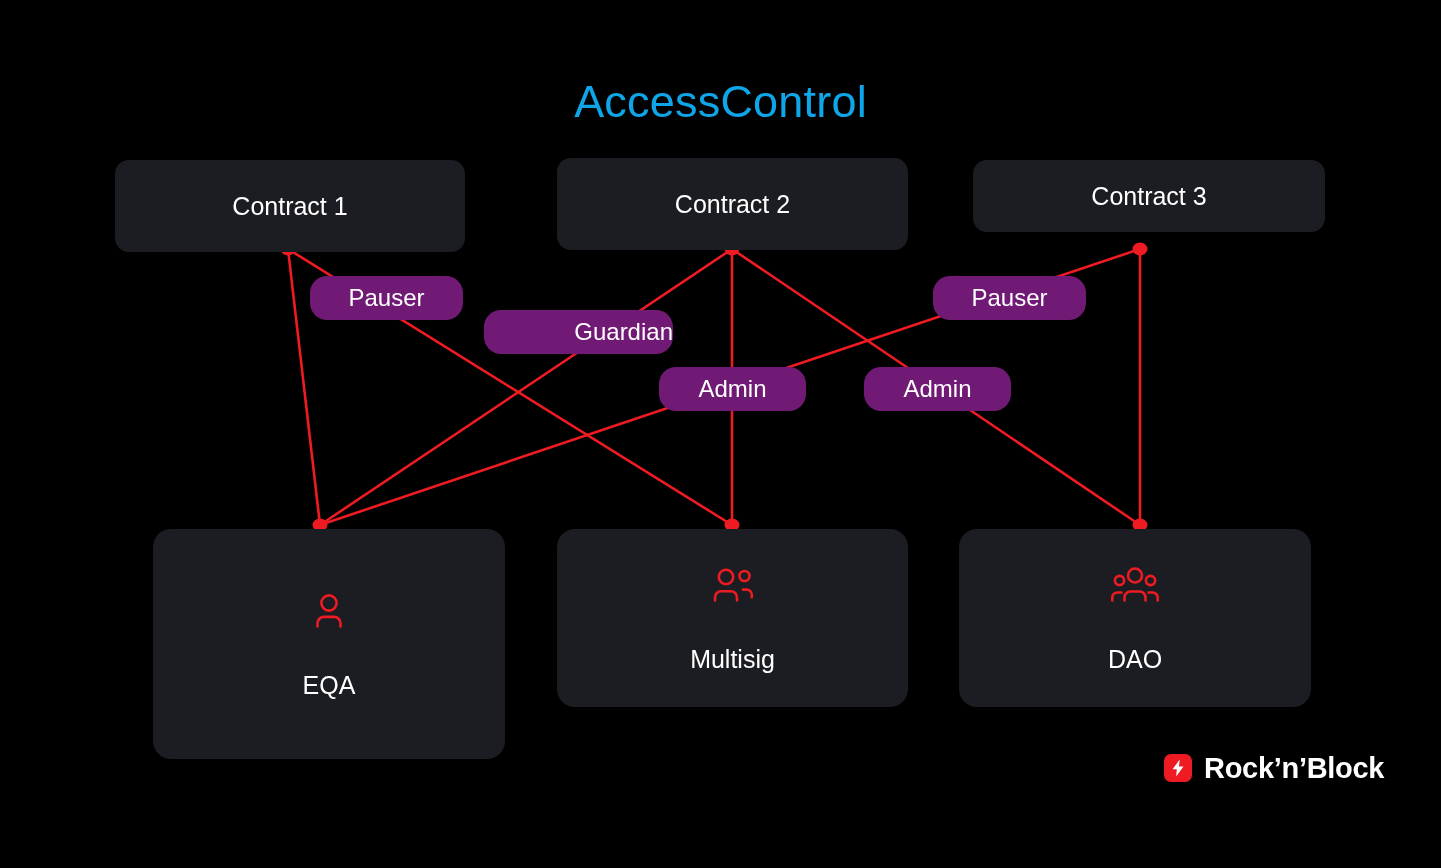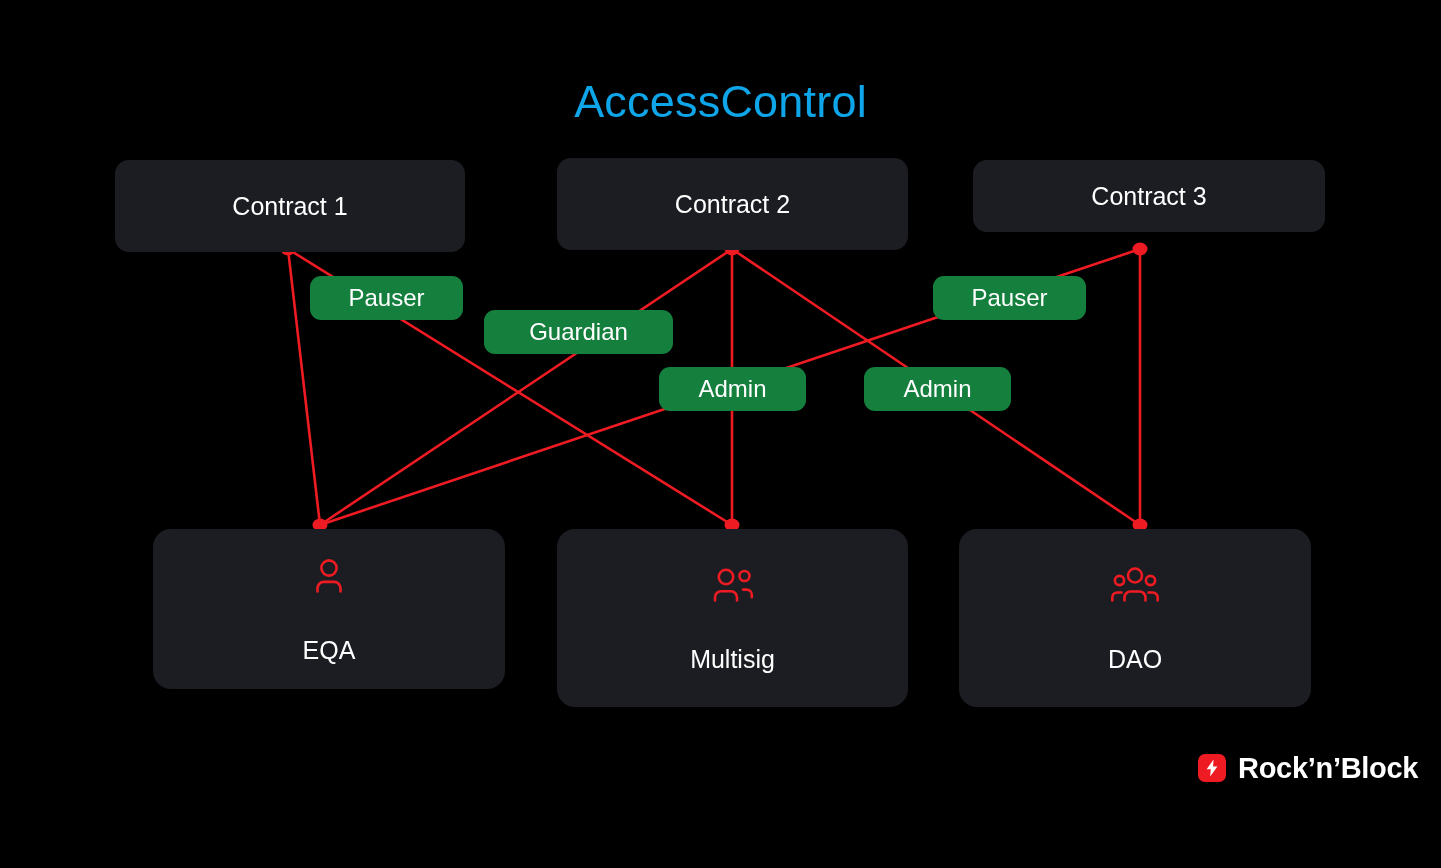--- a/index.html
+++ b/index.html
@@ -76,40 +76,40 @@
   .actor-label {
     color: #ffffff;
     font-size: 25px;
     font-weight: 400;
     line-height: 30px;
   }
 
   
   .role-pill {
     position: absolute;
-    background: #15803d;
-    border-radius: 11px;
+    background: #701a75;
+    border-radius: 17px;
     display: flex;
     align-items: center;
     justify-content: center;
     box-sizing: border-box;
     height: 44px;
   }
   .role-label {
     color: #ffffff;
     font-size: 24px;
     font-weight: 400;
     line-height: 28px;
     white-space: nowrap;
   }
 
   
   #brand {
     position: absolute;
-    left: 1198px;
+    left: 1164px;
     top: 748px;
     display: flex;
     align-items: center;
     height: 40px;
   }
   #brand-mark {
     width: 28px;
     height: 28px;
     border-radius: 7px;
     background: #ef1b22;
@@ -164,38 +164,38 @@
   </div>
 
   <div class="node-box contract-box" style="left:973px; top:160px; width:352px; height:72px;">
     <span class="contract-label">Contract 3</span>
   </div>
 
   <div class="role-pill" style="left:310px; top:276px; width:153px;">
     <span class="role-label">Pauser</span>
   </div>
 
-  <div class="role-pill" style="left:484px; top:310px; width:189px;">
+  <div class="role-pill" style="left:484px; top:310px; width:189px;justify-content:flex-end;">
     <span class="role-label">Guardian</span>
   </div>
 
   <div class="role-pill" style="left:659px; top:367px; width:147px;">
     <span class="role-label">Admin</span>
   </div>
 
   <div class="role-pill" style="left:864px; top:367px; width:147px;">
     <span class="role-label">Admin</span>
   </div>
 
   <div class="role-pill" style="left:933px; top:276px; width:153px;">
     <span class="role-label">Pauser</span>
   </div>
 
 
-  <div class="node-box actor-box" style="left:153px; top:529px; width:352px; height:160px;">
+  <div class="node-box actor-box" style="left:153px; top:529px; width:352px; height:230px;">
     <span class="actor-icon">
       <svg width="48" height="48" viewBox="0 0 48 48" fill="none" stroke="#ef1b22" stroke-width="2.6" stroke-linecap="round" stroke-linejoin="round">
         <circle cx="24" cy="15" r="7.6"></circle>
         <path d="M12.5 38.5 v-3.2 a6.4 6.4 0 0 1 6.4 -6.4 h10.2 a6.4 6.4 0 0 1 6.4 6.4 v3.2"></path>
       </svg>
     </span>
     <span class="actor-label">EQA</span>
   </div>
 
   <div class="node-box actor-box" style="left:959px; top:529px; width:352px; height:178px;">

